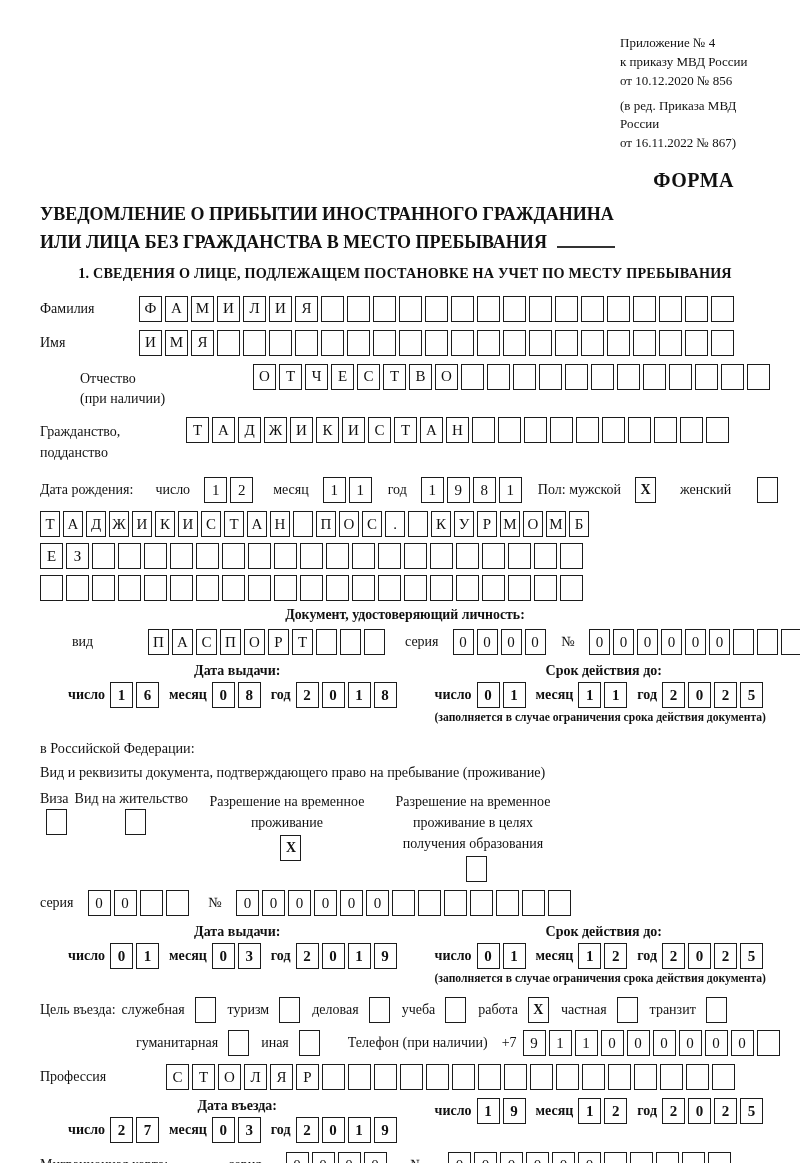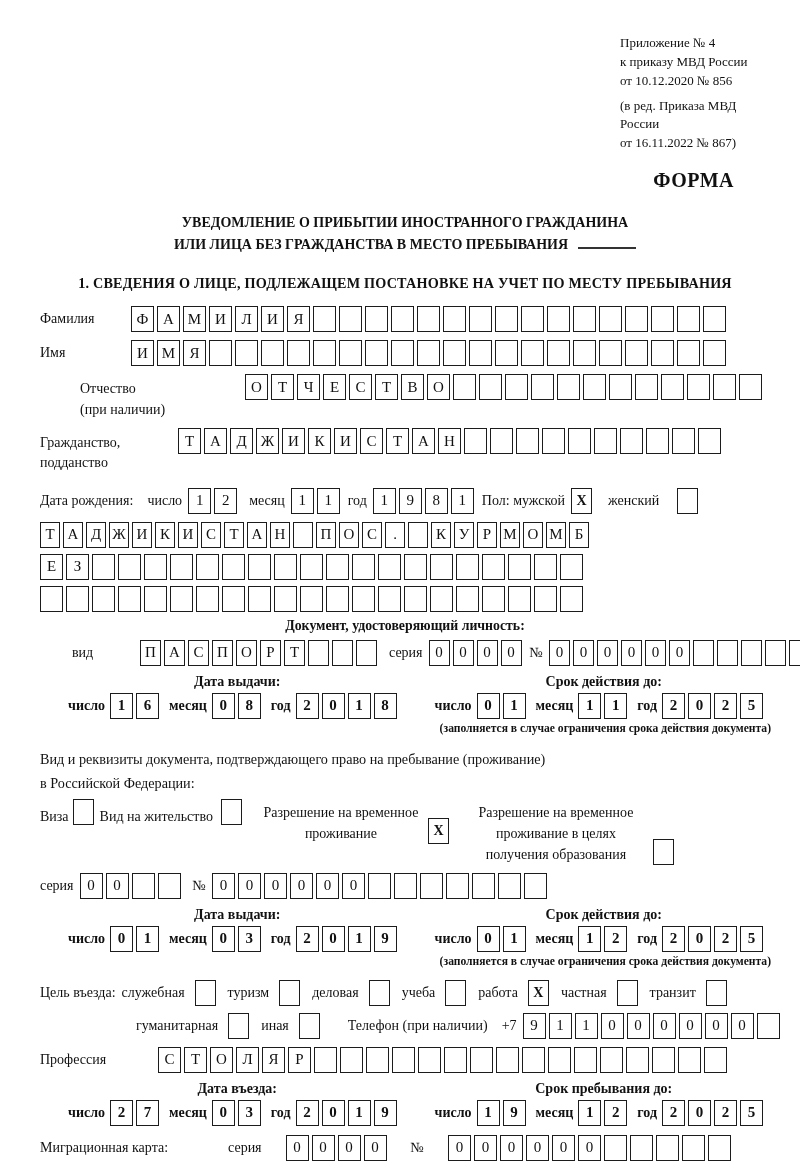--- a/index.html
+++ b/index.html
@@ -11,27 +11,27 @@
     overflow: hidden;
   }
   .page { padding: 34px 30px 0 40px; }
 
   
   .appendix { margin-left: 580px; font-size: 13px; line-height: 1.45; }
   .appendix .edition { margin-top: 6px; }
   .forma { text-align: right; padding-right: 36px; font-weight: bold; font-size: 20px; margin-top: 16px; letter-spacing: 0.5px; }
 
   
-  .title { text-align: center; font-weight: bold; font-size: 14px; line-height: 1.55; margin-top: 20px; }
+  .title { text-align: left; font-weight: bold; font-size: 18px; line-height: 1.55; margin-top: 9px; }
   .blank-line { display: inline-block; width: 58px; border-bottom: 2px solid #333; vertical-align: baseline; margin-left: 10px; }
 
-  .sec-heading { text-align: center; font-weight: bold; font-size: 14.2px; margin-top: 20px; letter-spacing: 0.2px; }
+  .sec-heading { text-align: center; font-weight: bold; font-size: 14.2px; margin-top: 8px; letter-spacing: 0.2px; }
 
   
-  .row { display: flex; align-items: flex-start; margin-top: 8px; }
+  .row { display: flex; align-items: flex-start; margin-top: 8px; gap: 8px; }
   .lab { padding-top: 5px; flex: 0 0 auto; }
   .lab2 { line-height: 1.45; }
   .cells { display: flex; gap: 3px; flex: 0 0 auto; }
   .cell {
     width: 23px; height: 26px; border: 1.5px solid #1c1c1c;
     display: flex; align-items: center; justify-content: center;
     font-size: 15px; flex: 0 0 auto; background: #fff;
   }
   .cells.dense .cell { width: 20px; }
   .cells.mid .cell { width: 21px; }
@@ -50,27 +50,27 @@
   .gap16 { margin-left: 16px; }
 
   
   .date-cols { display: flex; margin-top: 8px; font-weight: bold; }
   .dc-left { width: 350px; margin-left: 28px; }
   .dc-right { width: 360px; margin-left: 28px; }
   .date-title { text-align: center; font-size: 14px; margin-bottom: 3px; }
   .dgroup { display: flex; align-items: center; }
   .dgroup .dlab { margin-right: 5px; }
   .dgroup .cells { margin-right: 10px; }
-  .sub-note { text-align: right; font-size: 11.6px; margin-top: 3px; padding-right: 2px; white-space: nowrap; }
+  .sub-note { text-align: left; font-size: 11.6px; margin-top: 3px; padding-right: 2px; white-space: nowrap; }
 
   .para { margin-top: 12px; line-height: 1.7; font-size: 14.2px; }
 
   
   .opts { display: flex; align-items: flex-start; margin-top: 2px; }
-  .opt { display: flex; align-items: flex-end; }
+  .opt { display: flex; align-items: center; flex-direction: column; }
   .opt .olab { padding-top: 5px; }
   .opt .chk { margin-left: 8px; margin-top: 2px; }
   .opt-multi { text-align: center; line-height: 1.5; padding-top: 5px; }
   .ow150 { width: 158px; }
   .ow178 { width: 178px; }
 
   .purpose-line { display: flex; align-items: center; margin-top: 12px; flex-wrap: nowrap; }
   .purpose-line .plab { margin-right: 6px; white-space: nowrap; }
   .purpose-line .chk { margin-right: 12px; margin-left: 4px; }
   .purpose2 { margin-left: 96px; margin-top: 7px; }
@@ -407,22 +407,22 @@
             <span class="cell">0</span>
             <span class="cell">2</span>
             <span class="cell">5</span>
           </span>
       </div>
       <div class="sub-note">(заполняется в случае ограничения срока действия документа)</div>
     </div>
   </div>
 
   <div class="para">
+    <div>в Российской Федерации:</div>
     <div>Вид и реквизиты документа, подтверждающего право на пребывание (проживание)</div>
-    <div>в Российской Федерации:</div>
   </div>
 
   <div class="opts">
     <div class="opt">
       <span class="olab">Виза</span>
       <span class="chk" style="margin-left:4px"></span>
     </div>
     <div class="opt" style="margin-left:6px">
       <span class="olab">Вид на жительство</span>
       <span class="chk"></span>
@@ -595,21 +595,20 @@
         <span class="dlab">год</span>
         <span class="cells">
             <span class="cell">2</span>
             <span class="cell">0</span>
             <span class="cell">1</span>
             <span class="cell">9</span>
           </span>
       </div>
     </div>
     <div class="dc-right">
-      <div class="date-title">Срок пребывания до:</div>
       <div class="dgroup">
         <span class="dlab">число</span>
         <span class="cells">
             <span class="cell">1</span>
             <span class="cell">9</span>
           </span>
         <span class="dlab">месяц</span>
         <span class="cells">
             <span class="cell">1</span>
             <span class="cell">2</span>

